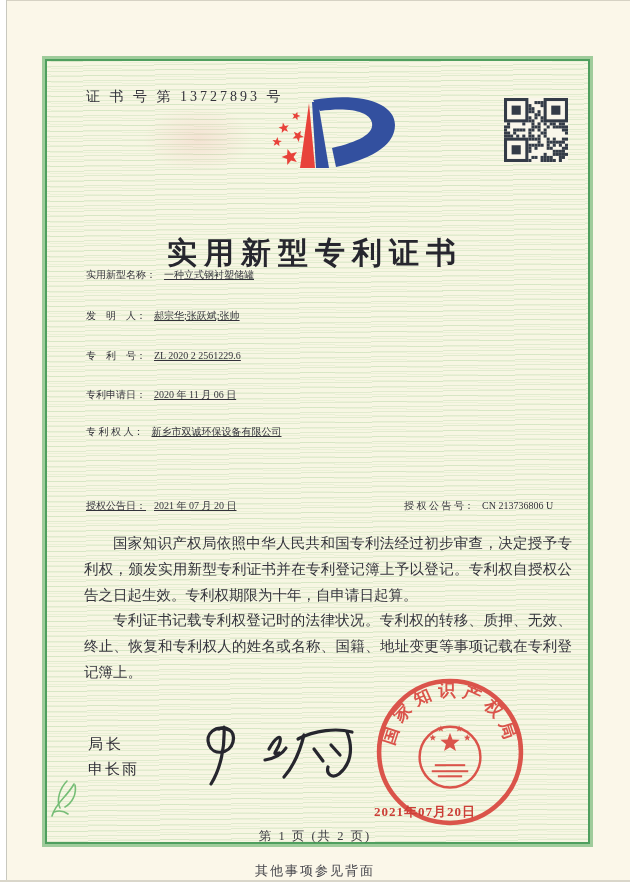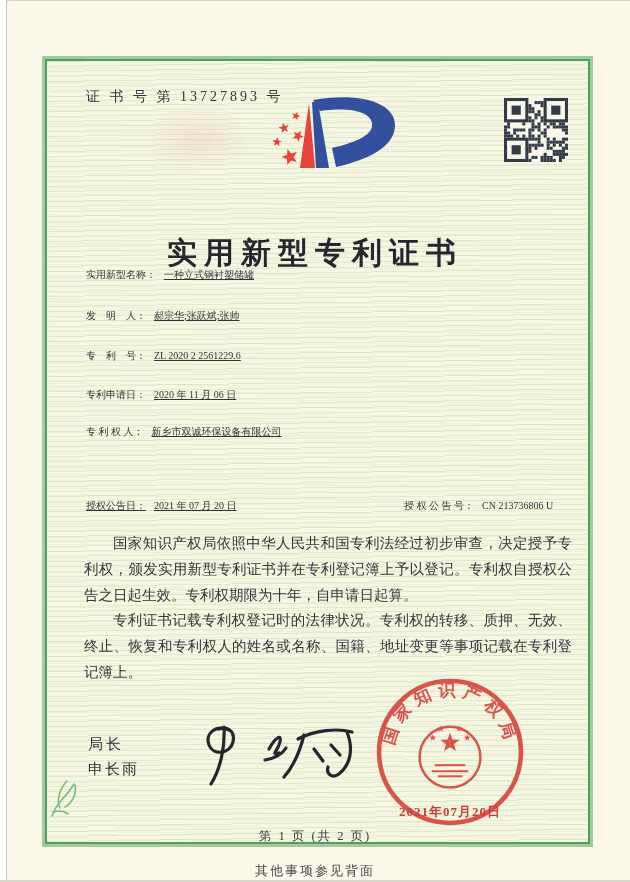--- a/index.html
+++ b/index.html
@@ -32,21 +32,21 @@
 
   .grant2{position:absolute;left:318px;top:0;}
 
   .paras{position:absolute;left:84px;top:531px;width:488px;font-size:14.5px;line-height:25.8px;
          color:#35353d;text-align:justify;}
   .paras p{margin:0;text-indent:2em;}
 
   .sign-title{position:absolute;left:88px;top:735px;font-size:15px;letter-spacing:3px;color:#2e2e36;}
   .sign-name{position:absolute;left:88px;top:760px;font-size:15px;letter-spacing:2px;color:#2e2e36;}
 
-  .seal-date{position:absolute;left:374px;top:803px;width:152px;text-align:center;
+  .seal-date{position:absolute;left:374px;top:803px;width:152px;text-align:left;
              font-size:13px;letter-spacing:1px;color:#cc3f38;font-weight:bold;}
 
   .page-num{position:absolute;left:0;top:828px;width:630px;text-align:center;font-size:12.5px;
             letter-spacing:2px;color:#3a3a40;}
   .back-note{position:absolute;left:0;top:862px;width:630px;text-align:center;font-size:13px;
              letter-spacing:2px;color:#45454b;}
 
   svg{display:block;}
   .abs{position:absolute;}
 </style>

